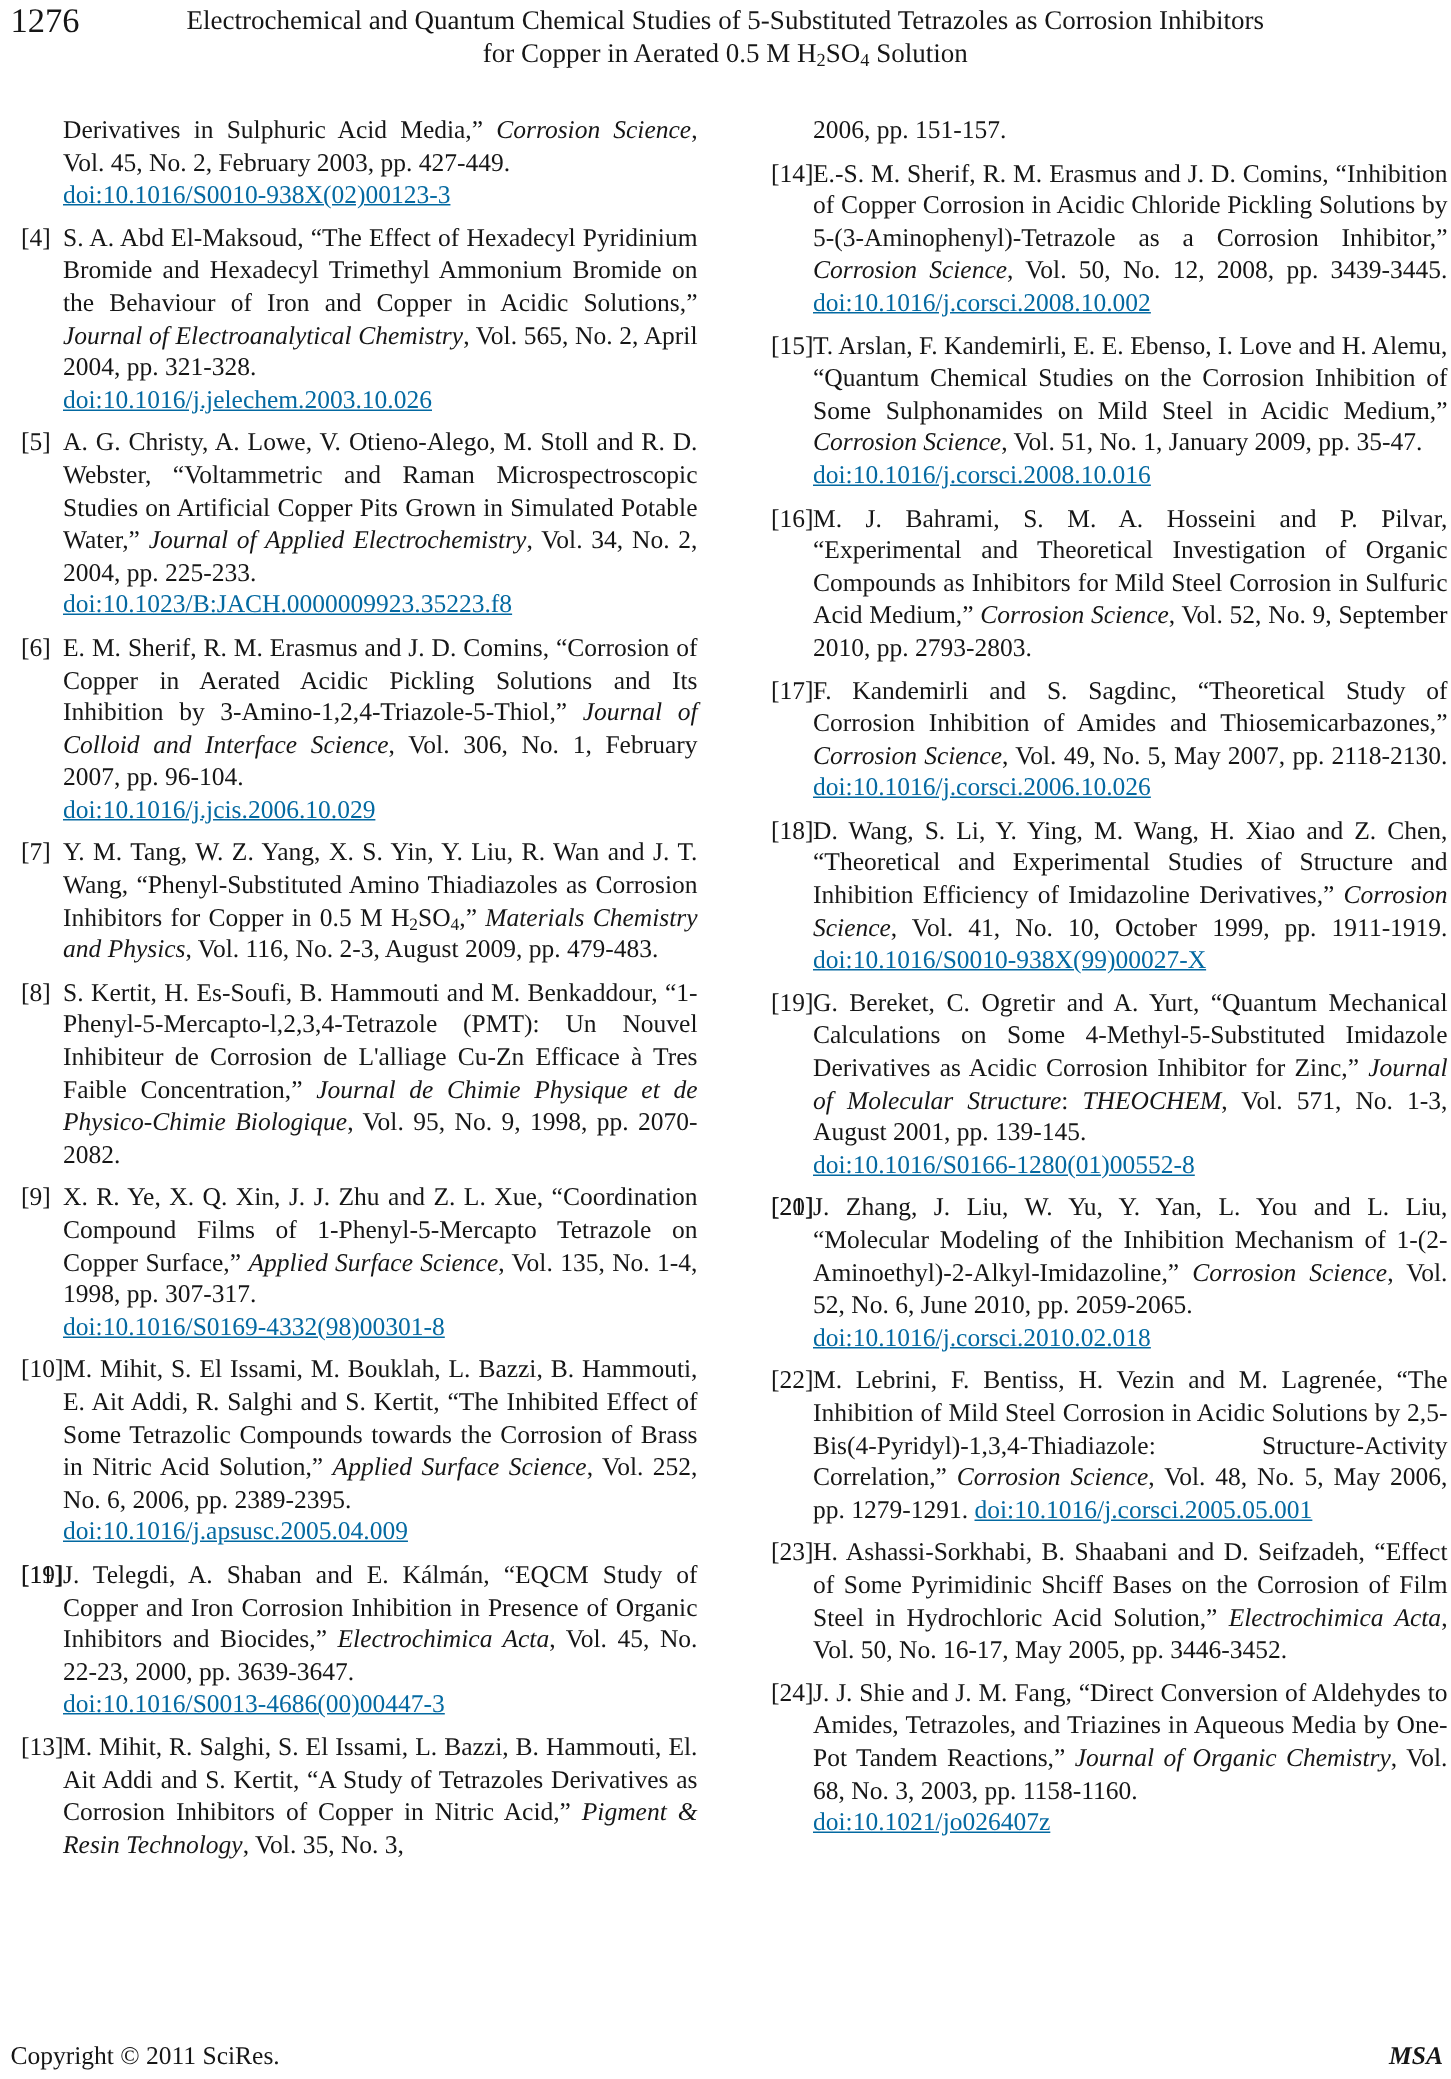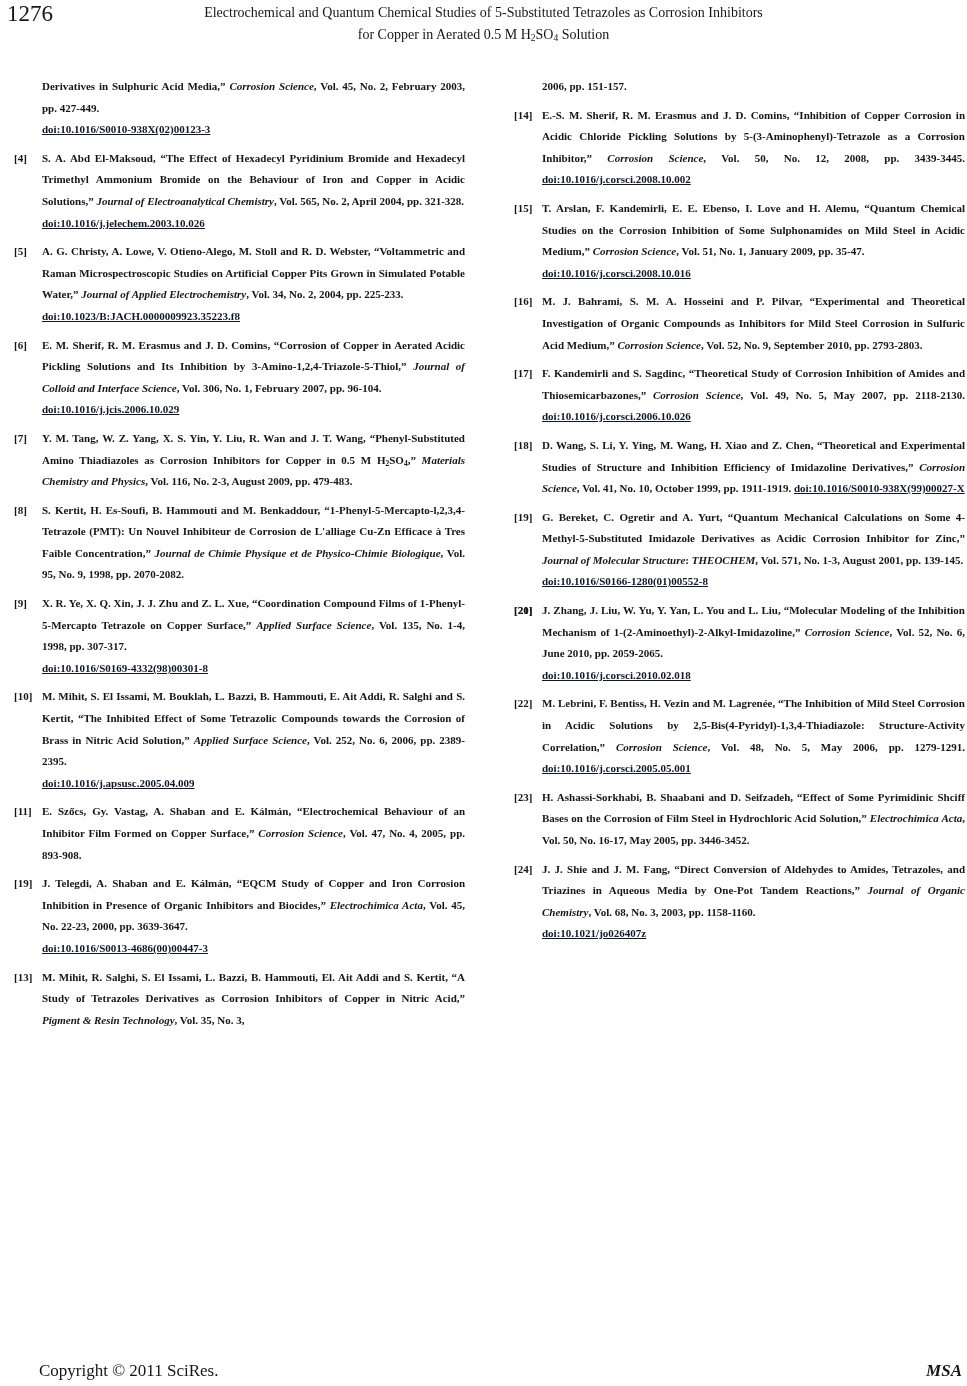--- a/index.html
+++ b/index.html
@@ -6,46 +6,45 @@
   html, body { background: #ffffff; }
   body {
     width: 967px; height: 1386px;
     position: relative;
     font-family: "Liberation Serif", serif;
     color: #161616;
     overflow: hidden;
   }
   .header { position: absolute; top: 2px; left: 0; width: 100%; }
   .page-number { position: absolute; left: 7px; top: 1px; font-size: 23px; line-height: 22px; }
-  .title { text-align: center; font-size: 14px; line-height: 22px; padding: 0 40px; }
+  .title { text-align: center; font-size: 18px; line-height: 22px; padding: 0 40px; }
   sub { font-size: 68%; line-height: 0; vertical-align: -0.25em; }
 
   .columns {
     position: absolute; top: 76px; left: 2px;
     width: 963px;
     display: flex; gap: 37px;
   }
   .col { width: 463px; }
 
   .ref {
     position: relative;
     padding-left: 40px;
-    font-size: 11px;
+    font-size: 17px;
     line-height: 21.6px;
     text-align: justify;
     margin-bottom: 7px;
-    font-weight: bold;
   }
   .ref-label { position: absolute; left: 12px; top: 0; }
   .ref em { font-style: italic; }
-  a.doi { color: #0f172a; text-decoration: underline; cursor: pointer; }
+  a.doi { color: #0369a1; text-decoration: underline; cursor: pointer; }
 
   .footer {
     position: absolute; left: 7px; right: 5px; bottom: 5px;
-    font-size: 17px; line-height: 21px; margin-left: 32px;
+    font-size: 17px; line-height: 21px;
   }
   .footer-left { float: left; }
   .footer-right { float: right; font-style: italic; font-weight: bold; }
 </style>
 </head>
 <body>
 
 <div class="header">
   <div class="page-number">1276</div>
   <div class="title">
@@ -57,21 +56,21 @@
 <div class="columns">
   <div class="col">
       <div class="ref"><span class="ref-label"></span><span><span>Derivatives in Sulphuric Acid Media,” </span><em>Corrosion Science</em><span>, Vol. 45, No. 2, February 2003, pp. 427-449.</span><br><a class="doi" href="#">doi:10.1016/S0010-938X(02)00123-3</a></span></div>
       <div class="ref"><span class="ref-label">[4]</span><span><span>S. A. Abd El-Maksoud, “The Effect of Hexadecyl Pyridinium Bromide and Hexadecyl Trimethyl Ammonium Bromide on the Behaviour of Iron and Copper in Acidic Solutions,” </span><em>Journal of Electroanalytical Chemistry</em><span>, Vol. 565, No. 2, April 2004, pp. 321-328.</span><br><a class="doi" href="#">doi:10.1016/j.jelechem.2003.10.026</a></span></div>
       <div class="ref"><span class="ref-label">[5]</span><span><span>A. G. Christy, A. Lowe, V. Otieno-Alego, M. Stoll and R. D. Webster, “Voltammetric and Raman Microspectroscopic Studies on Artificial Copper Pits Grown in Simulated Potable Water,” </span><em>Journal of Applied Electrochemistry</em><span>, Vol. 34, No. 2, 2004, pp. 225-233.</span><br><a class="doi" href="#">doi:10.1023/B:JACH.0000009923.35223.f8</a></span></div>
       <div class="ref"><span class="ref-label">[6]</span><span><span>E. M. Sherif, R. M. Erasmus and J. D. Comins, “Corrosion of Copper in Aerated Acidic Pickling Solutions and Its Inhibition by 3-Amino-1,2,4-Triazole-5-Thiol,” </span><em>Journal of Colloid and Interface Science</em><span>, Vol. 306, No. 1, February 2007, pp. 96-104.</span><br><a class="doi" href="#">doi:10.1016/j.jcis.2006.10.029</a></span></div>
       <div class="ref"><span class="ref-label">[7]</span><span><span>Y. M. Tang, W. Z. Yang, X. S. Yin, Y. Liu, R. Wan and J. T. Wang, “Phenyl-Substituted Amino Thiadiazoles as Corrosion Inhibitors for Copper in 0.5 M H</span><sub>2</sub><span>SO</span><sub>4</sub><span>,” </span><em>Materials Chemistry and Physics</em><span>, Vol. 116, No. 2-3, August 2009, pp. 479-483.</span></span></div>
       <div class="ref"><span class="ref-label">[8]</span><span><span>S. Kertit, H. Es-Soufi, B. Hammouti and M. Benkaddour, “1-Phenyl-5-Mercapto-l,2,3,4-Tetrazole (PMT): Un Nouvel Inhibiteur de Corrosion de L'alliage Cu-Zn Efficace à Tres Faible Concentration,” </span><em>Journal de Chimie Physique et de Physico-Chimie Biologique</em><span>, Vol. 95, No. 9, 1998, pp. 2070-2082.</span></span></div>
       <div class="ref"><span class="ref-label">[9]</span><span><span>X. R. Ye, X. Q. Xin, J. J. Zhu and Z. L. Xue, “Coordination Compound Films of 1-Phenyl-5-Mercapto Tetrazole on Copper Surface,” </span><em>Applied Surface Science</em><span>, Vol. 135, No. 1-4, 1998, pp. 307-317.</span><br><a class="doi" href="#">doi:10.1016/S0169-4332(98)00301-8</a></span></div>
       <div class="ref"><span class="ref-label">[10]</span><span><span>M. Mihit, S. El Issami, M. Bouklah, L. Bazzi, B. Hammouti, E. Ait Addi, R. Salghi and S. Kertit, “The Inhibited Effect of Some Tetrazolic Compounds towards the Corrosion of Brass in Nitric Acid Solution,” </span><em>Applied Surface Science</em><span>, Vol. 252, No. 6, 2006, pp. 2389-2395.</span><br><a class="doi" href="#">doi:10.1016/j.apsusc.2005.04.009</a></span></div>
-      <div class="ref"><span class="ref-label">[11]</span><span><span>E. Szőcs, Gy. Vastag, A. Shaban and E. Kálmán, “Electrochemical Behaviour of an Inhibitor Film Formed on Copper Surface,” </span><em>Corrosion Science</em><span>, Vol. 47, No. 4, 2005, pp. 893-908.</span></span></div>
+      <div class="ref"><span class="ref-label">[11]</span></div>
       <div class="ref"><span class="ref-label">[19]</span><span><span>J. Telegdi, A. Shaban and E. Kálmán, “EQCM Study of Copper and Iron Corrosion Inhibition in Presence of Organic Inhibitors and Biocides,” </span><em>Electrochimica Acta</em><span>, Vol. 45, No. 22-23, 2000, pp. 3639-3647.</span><br><a class="doi" href="#">doi:10.1016/S0013-4686(00)00447-3</a></span></div>
       <div class="ref"><span class="ref-label">[13]</span><span><span>M. Mihit, R. Salghi, S. El Issami, L. Bazzi, B. Hammouti, El. Ait Addi and S. Kertit, “A Study of Tetrazoles Derivatives as Corrosion Inhibitors of Copper in Nitric Acid,” </span><em>Pigment &amp; Resin Technology</em><span>, Vol. 35, No. 3,</span></span></div>
     </div>
   <div class="col">
       <div class="ref"><span class="ref-label"></span><span><span>2006, pp. 151-157.</span></span></div>
       <div class="ref"><span class="ref-label">[14]</span><span><span>E.-S. M. Sherif, R. M. Erasmus and J. D. Comins, “Inhibition of Copper Corrosion in Acidic Chloride Pickling Solutions by 5-(3-Aminophenyl)-Tetrazole as a Corrosion Inhibitor,” </span><em>Corrosion Science</em><span>, Vol. 50, No. 12, 2008, pp. 3439-3445. </span><a class="doi" href="#">doi:10.1016/j.corsci.2008.10.002</a></span></div>
       <div class="ref"><span class="ref-label">[15]</span><span><span>T. Arslan, F. Kandemirli, E. E. Ebenso, I. Love and H. Alemu, “Quantum Chemical Studies on the Corrosion Inhibition of Some Sulphonamides on Mild Steel in Acidic Medium,” </span><em>Corrosion Science</em><span>, Vol. 51, No. 1, January 2009, pp. 35-47.</span><br><a class="doi" href="#">doi:10.1016/j.corsci.2008.10.016</a></span></div>
       <div class="ref"><span class="ref-label">[16]</span><span><span>M. J. Bahrami, S. M. A. Hosseini and P. Pilvar, “Experimental and Theoretical Investigation of Organic Compounds as Inhibitors for Mild Steel Corrosion in Sulfuric Acid Medium,” </span><em>Corrosion Science</em><span>, Vol. 52, No. 9, September 2010, pp. 2793-2803.</span></span></div>
       <div class="ref"><span class="ref-label">[17]</span><span><span>F. Kandemirli and S. Sagdinc, “Theoretical Study of Corrosion Inhibition of Amides and Thiosemicarbazones,” </span><em>Corrosion Science</em><span>, Vol. 49, No. 5, May 2007, pp. 2118-2130. </span><a class="doi" href="#">doi:10.1016/j.corsci.2006.10.026</a></span></div>
       <div class="ref"><span class="ref-label">[18]</span><span><span>D. Wang, S. Li, Y. Ying, M. Wang, H. Xiao and Z. Chen, “Theoretical and Experimental Studies of Structure and Inhibition Efficiency of Imidazoline Derivatives,” </span><em>Corrosion Science</em><span>, Vol. 41, No. 10, October 1999, pp. 1911-1919. </span><a class="doi" href="#">doi:10.1016/S0010-938X(99)00027-X</a></span></div>

